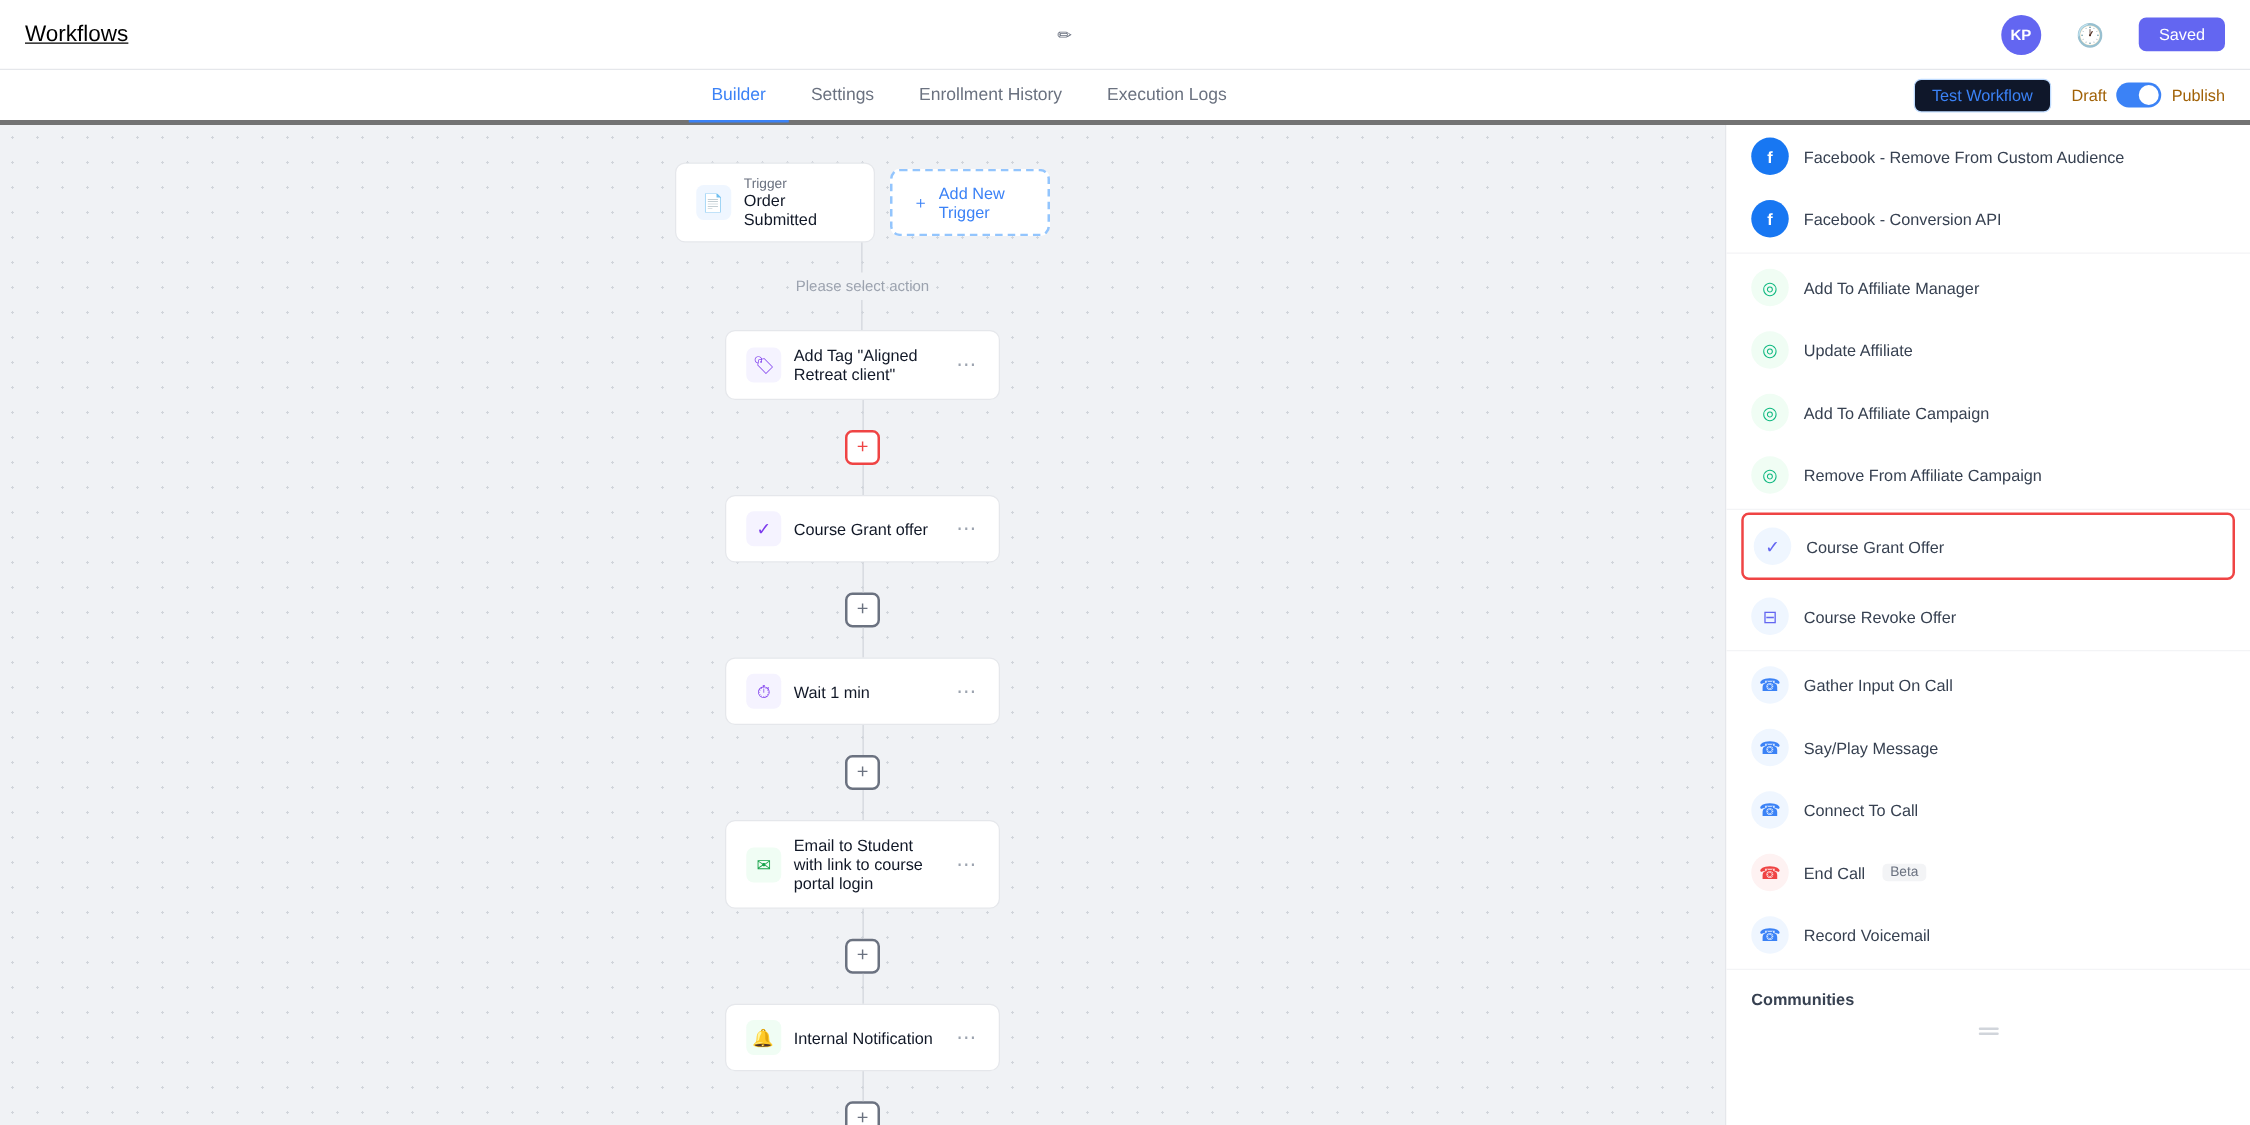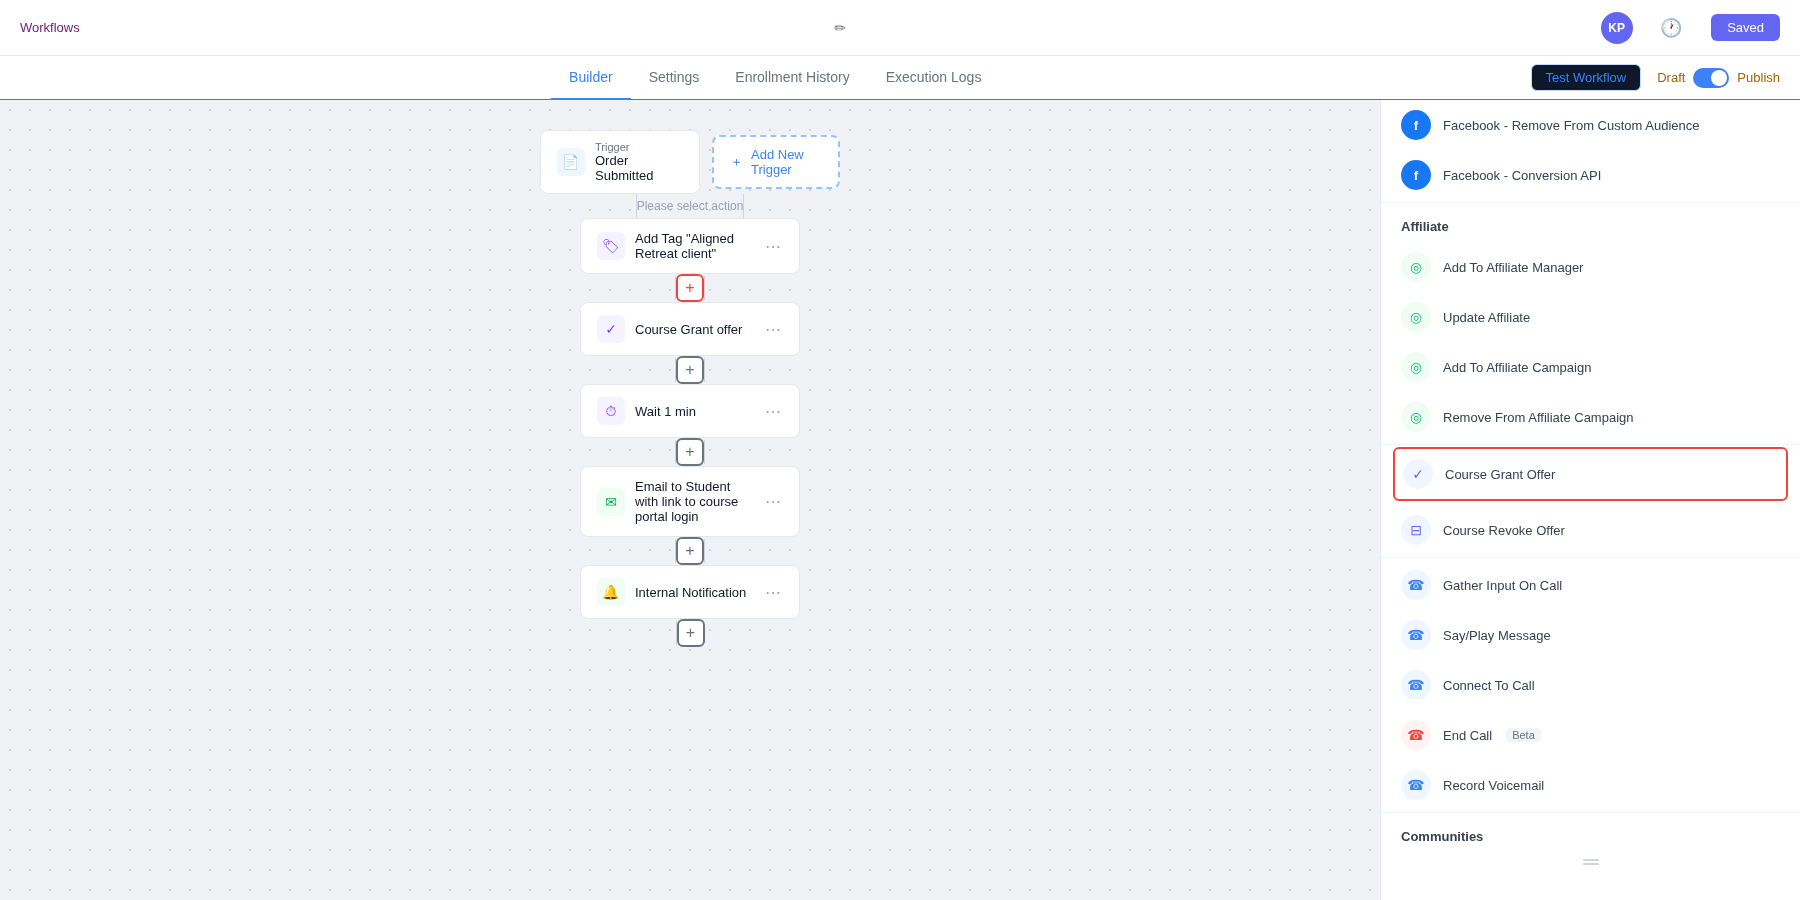--- a/index.html
+++ b/index.html
@@ -10,23 +10,24 @@
       background: #fff;
       border-bottom: 1px solid #e5e7eb;
       display: flex;
       align-items: center;
       padding: 0 20px;
       height: 56px;
       flex-shrink: 0;
       z-index: 10;
     }
     .topbar-left {
-      font-size: 13px;
-      color: #701a75;
-      cursor: pointer;
+      font-size: 18px;
+      color: #000000;
+      cursor: pointer;
+      text-decoration: underline;
     }
     .topbar-title {
       flex: 1;
       text-align: center;
       font-size: 15px;
       font-weight: 500;
       color: #111827;
       display: flex;
       align-items: center;
       justify-content: center;
@@ -48,21 +49,21 @@
     .saved-btn {
       background: #6366f1; color: #fff;
       border: none; border-radius: 6px;
       padding: 6px 16px; font-size: 13px; font-weight: 500;
       cursor: pointer;
     }
 
     
     .subnav {
       background: #fff;
-      border-bottom: 1px solid #737373;
+      border-bottom: 4px solid #737373;
       display: flex;
       align-items: center;
       padding: 0 20px;
       height: 44px;
       flex-shrink: 0;
     }
     .subnav-tabs {
       display: flex;
       gap: 0;
       flex: 1;
@@ -179,21 +180,21 @@
       display: flex; align-items: center; justify-content: center;
       cursor: pointer; font-size: 16px; color: #6b7280;
       transition: border-color 0.2s;
     }
     .add-btn.highlighted {
       border-color: #ef4444; color: #ef4444; background: #fff;
     }
 
     .add-wrapper {
       display: flex;
-      flex-direction: row;
+      flex-direction: column;
       align-items: center;
     }
 
     .trigger-row {
       display: flex;
       gap: 12px;
       align-items: center;
       margin-bottom: 0;
     }
     .trigger-card {
@@ -432,21 +433,20 @@
       </div>
       <div class="panel-item">
         <div class="panel-item-icon fb">f</div>
         <span class="panel-item-label">Facebook - Conversion API</span>
       </div>
     </div>
 
     <div class="divider"></div>
 
     <div class="panel-section">
-      <div class="panel-section-title">Affiliate</div>
       <div class="panel-item">
         <div class="panel-item-icon aff">◎</div>
         <span class="panel-item-label">Add To Affiliate Manager</span>
       </div>
       <div class="panel-item">
         <div class="panel-item-icon aff">◎</div>
         <span class="panel-item-label">Update Affiliate</span>
       </div>
       <div class="panel-item">
         <div class="panel-item-icon aff">◎</div>

